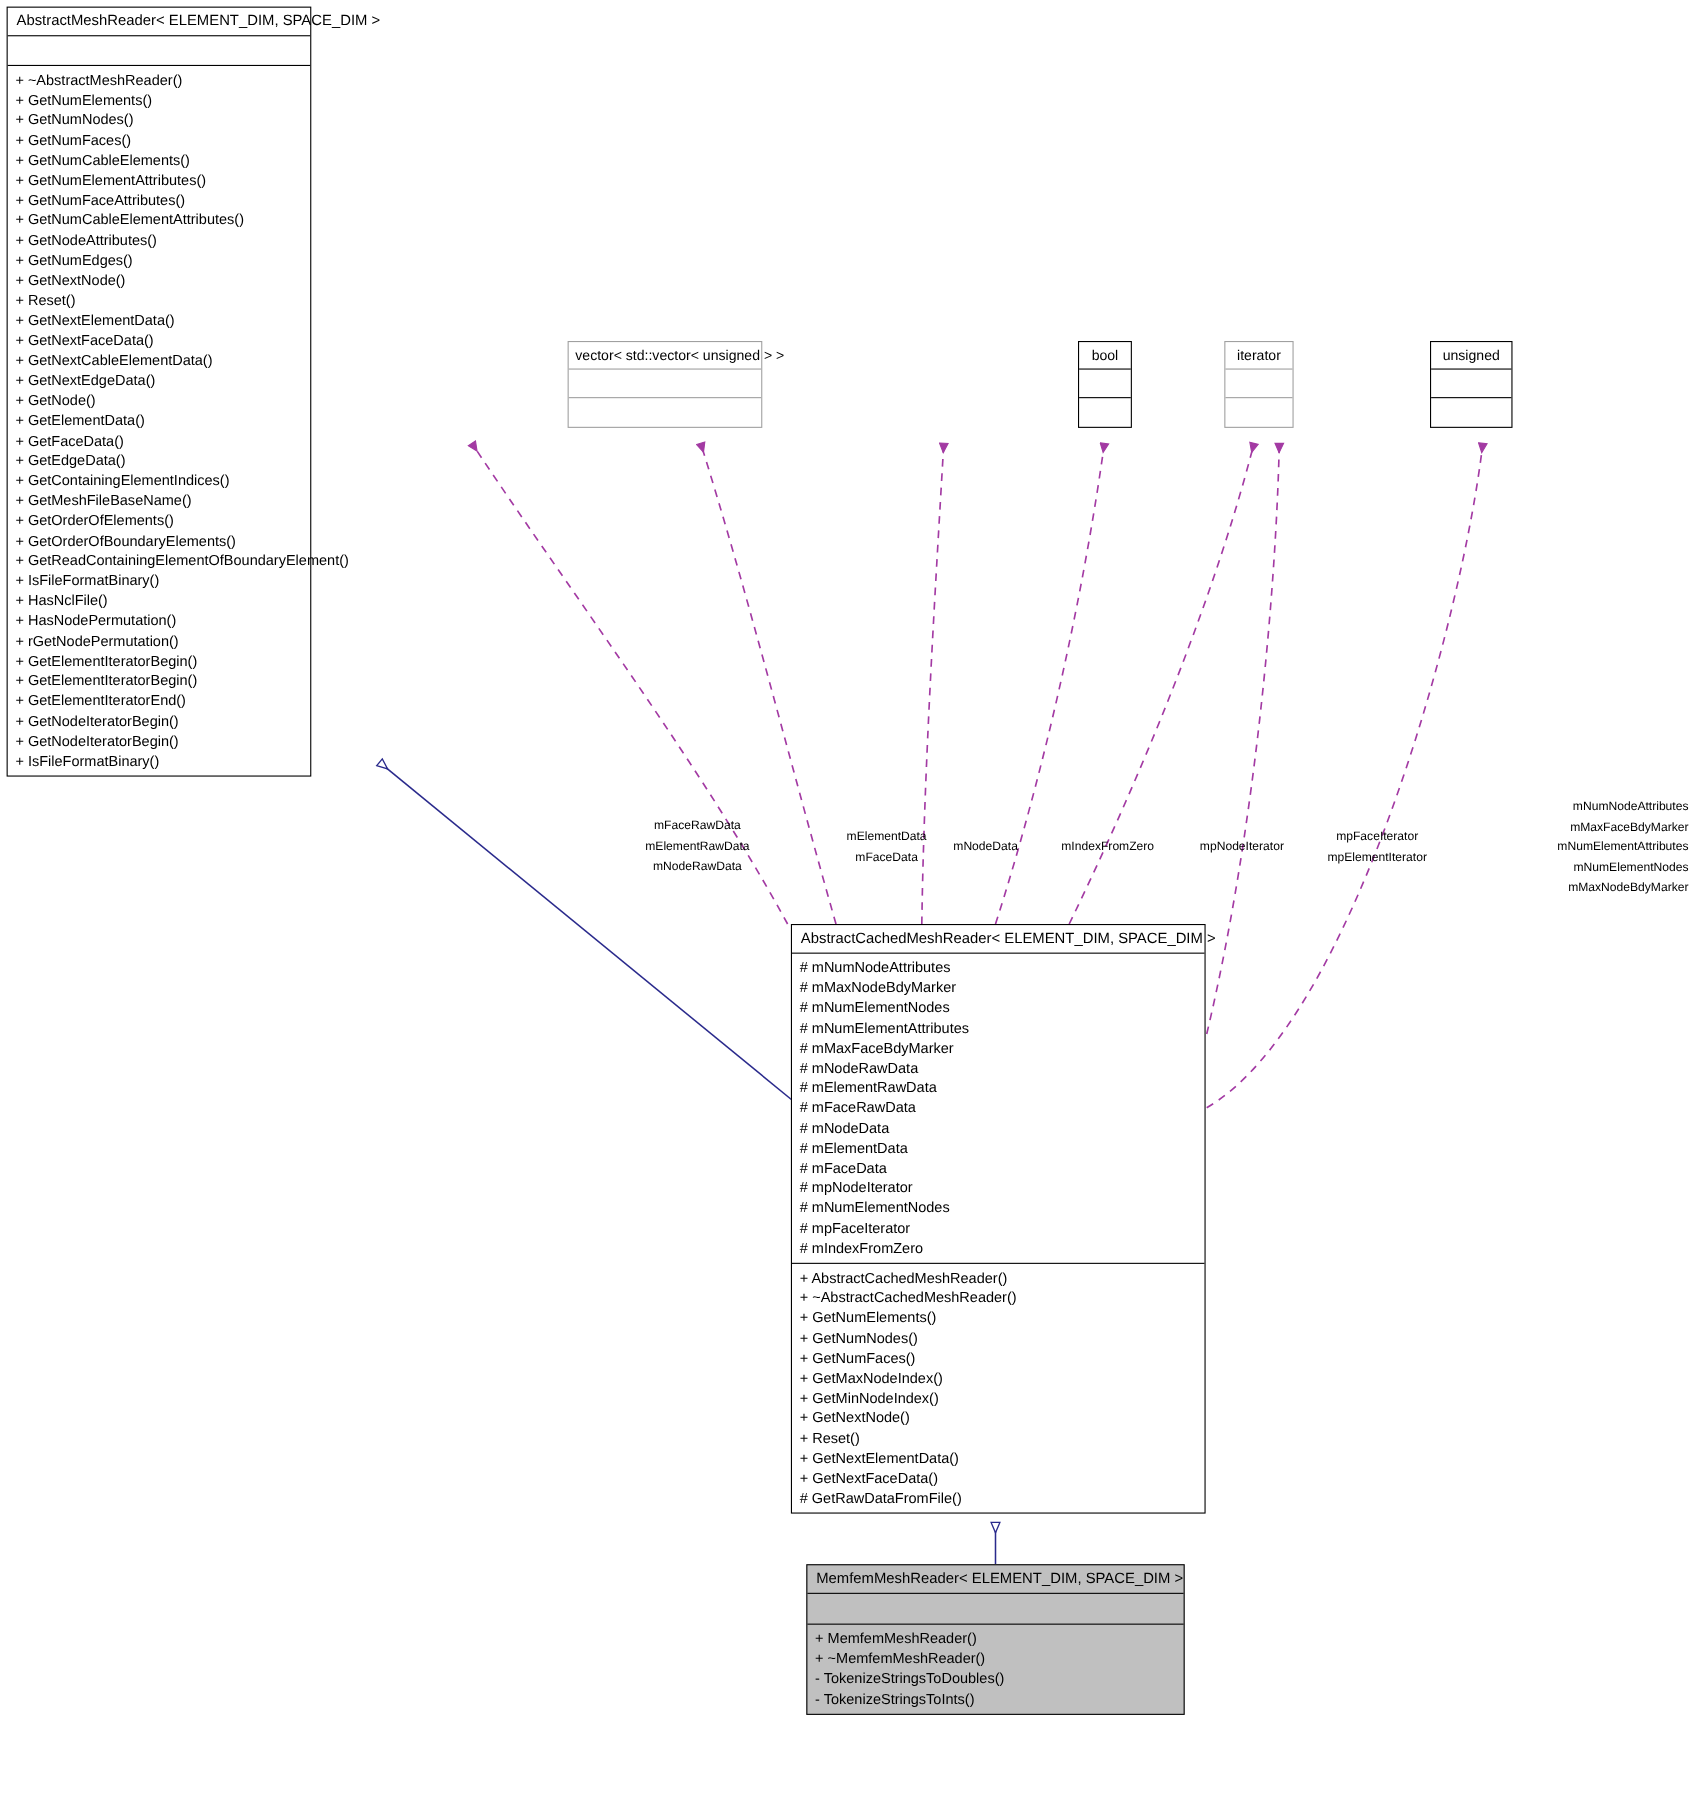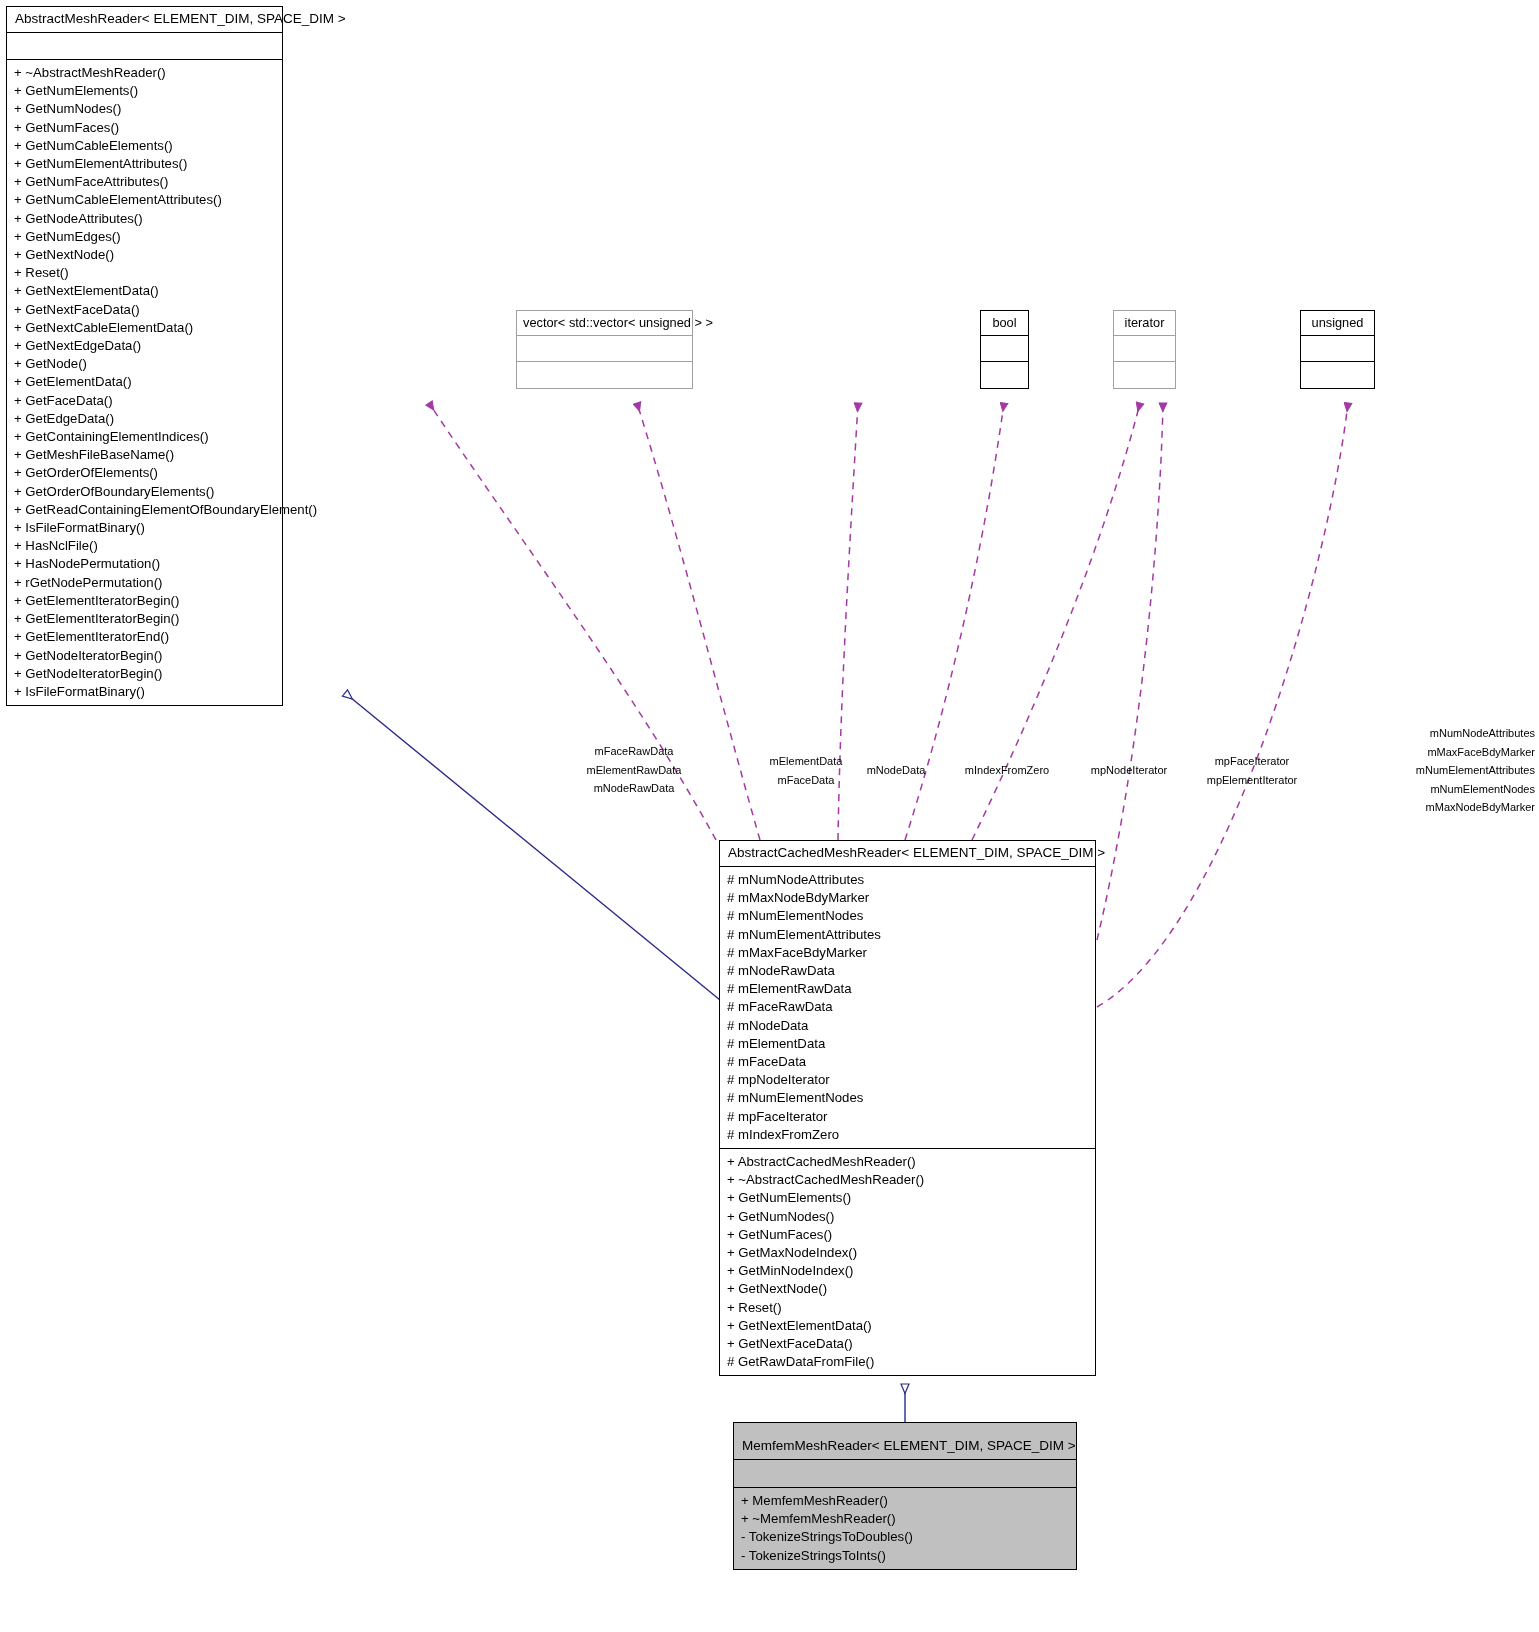--- a/index.html
+++ b/index.html
@@ -90,21 +90,21 @@
   .small-node .uml-compartment.empty { height: 26px; }
 
   #node-abstract-cached-mesh-reader {
     left: 719px; top: 840px; width: 377px;
   }
   #node-abstract-cached-mesh-reader .uml-title { text-align: center; }
 
   #node-memfem-mesh-reader {
     left: 733px; top: 1422px; width: 344px;
   }
-  #node-memfem-mesh-reader .uml-title { text-align: center; margin-top: 11px; }
+  #node-memfem-mesh-reader .uml-title { text-align: center; }
   #node-memfem-mesh-reader .uml-compartment.empty { height: 28px; }
 
   
   .edge-label {
     position: absolute;
     font-size: 11px;
     line-height: 18.5px;
     color: #000000;
     white-space: nowrap;
   }

